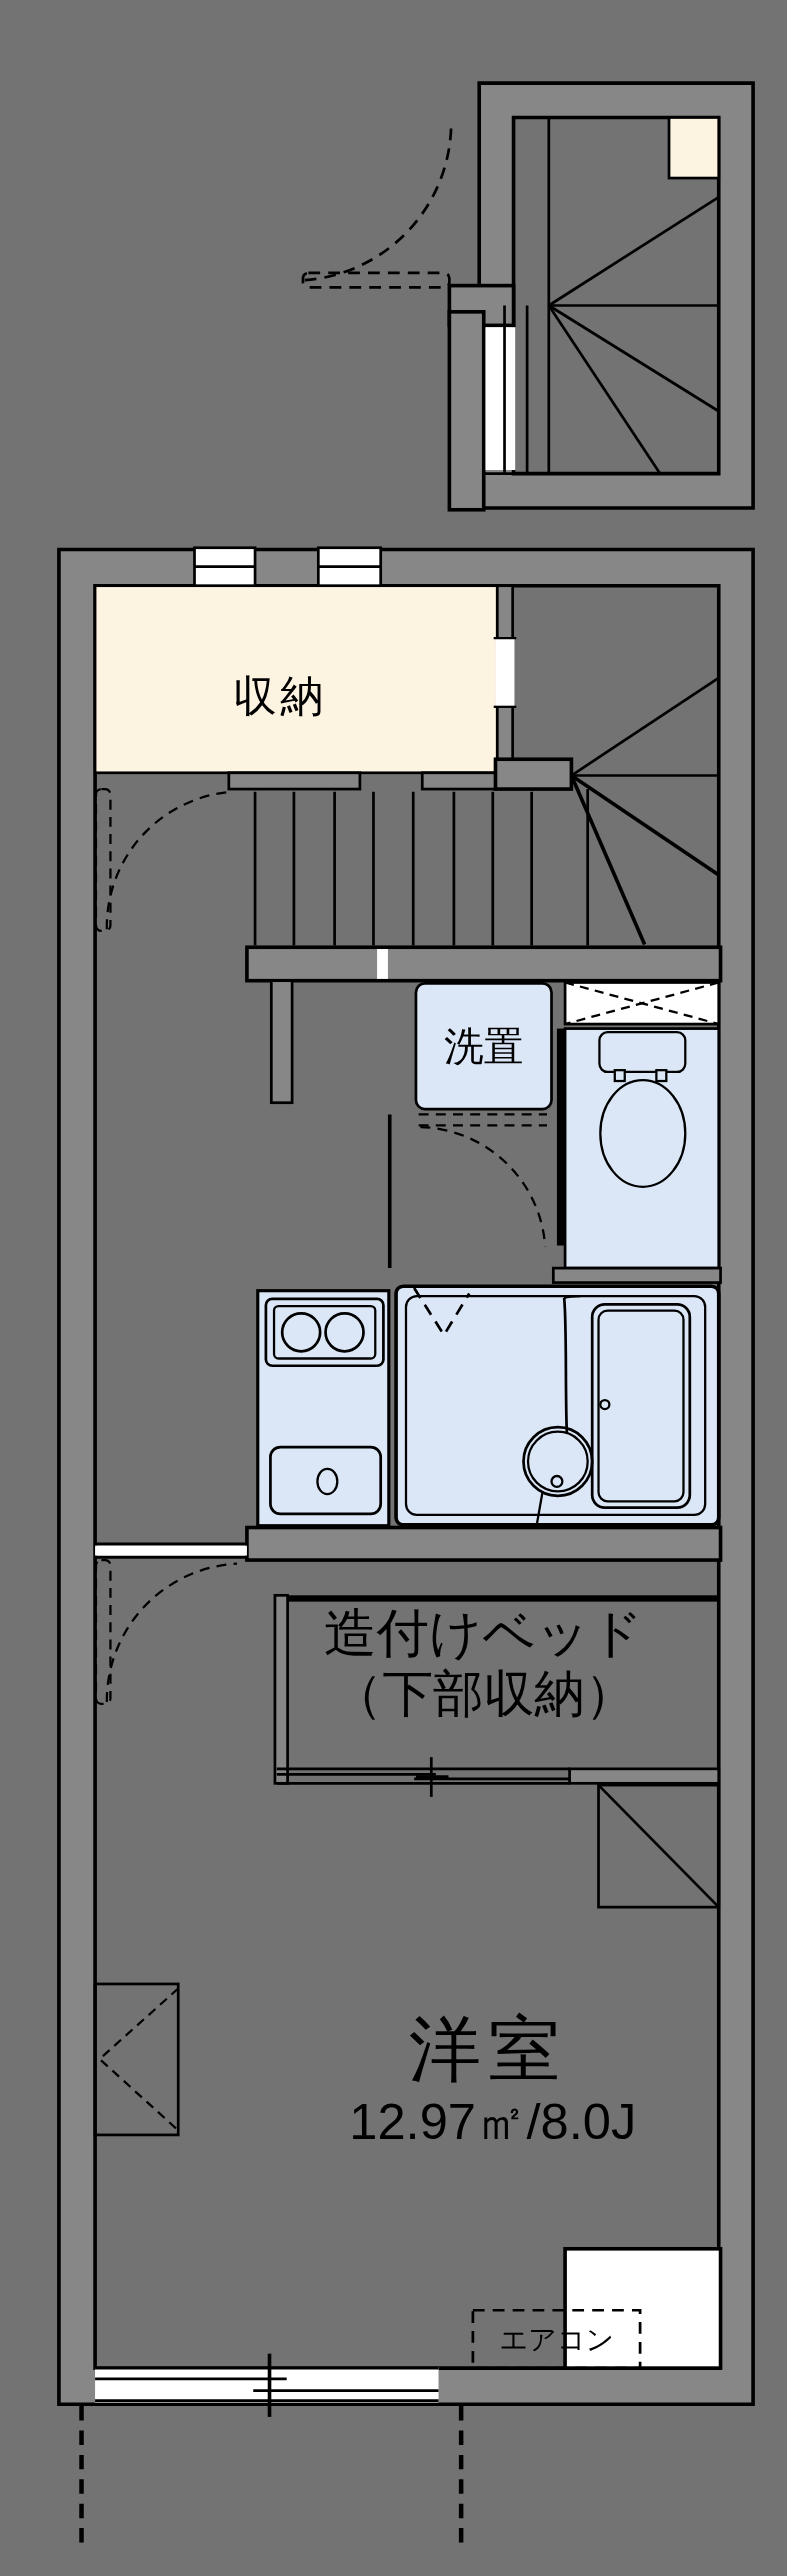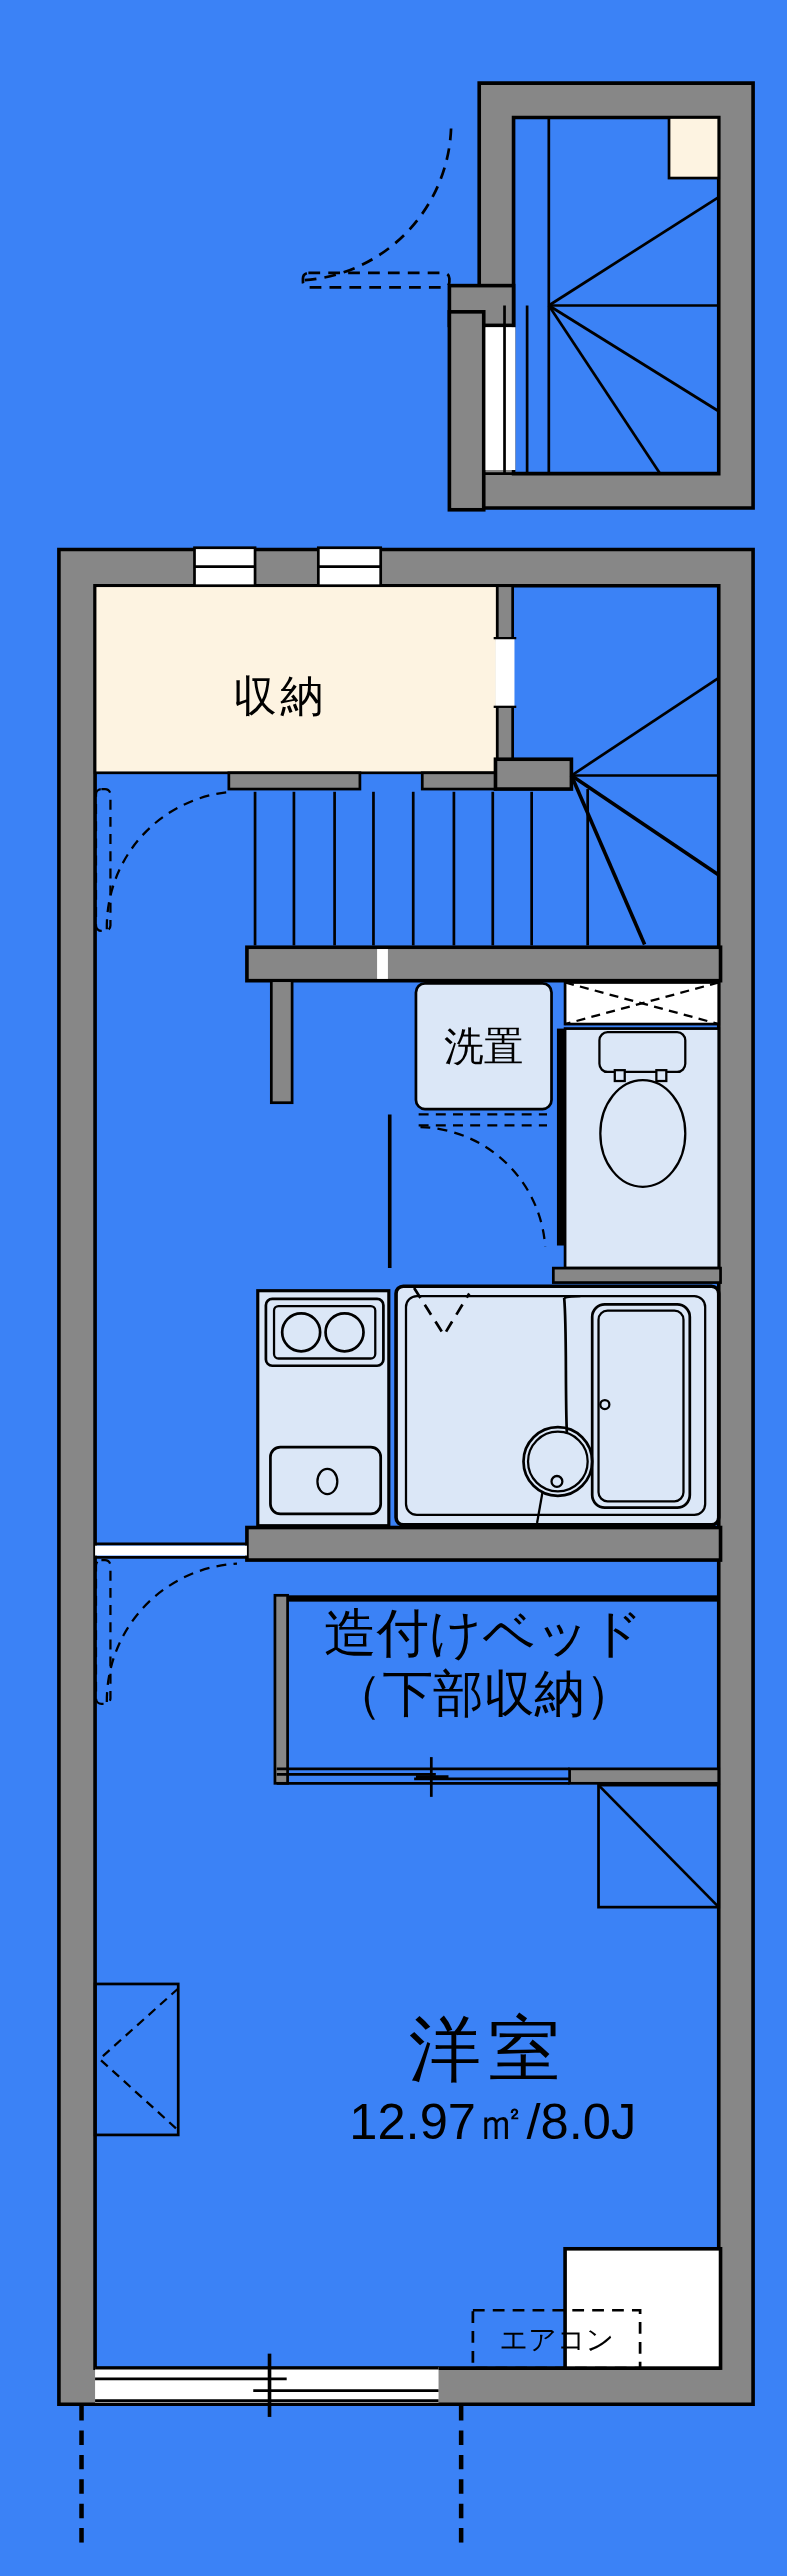--- a/index.html
+++ b/index.html
@@ -1,16 +1,16 @@
 <!DOCTYPE html>
 <html style="--wall_gray: #878787; --outline: #000000; --storage_cream: #fdf3e1; --fixture_blue: #dbe7f7; --paper_white: #ffffff;font-size:14.5px"><head>
 <meta charset="utf-8">
 <style>
   html,body{margin:0;padding:0;background:#fff;}
-  #plan-wrap{position:relative;width:787px;height:2576px;background:#3b82f6;
+  #plan-wrap{position:relative;width:787px;height:2576px;background:#737373;
     font-family:"Liberation Sans","DejaVu Sans",sans-serif;}
   svg{position:absolute;left:0;top:0;}
   .w{fill:var(--wall_gray);stroke:var(--outline);stroke-width:4;}
   .wthin{fill:var(--wall_gray);stroke:var(--outline);stroke-width:3;}
   .blk{fill:var(--outline);stroke:none;}
   .ln{stroke:var(--outline);fill:none;stroke-width:3;}
   .ln2{stroke:var(--outline);fill:none;stroke-width:2.5;}
   .ln4{stroke:var(--outline);fill:none;stroke-width:4;}
   .dsh{stroke:var(--outline);fill:none;stroke-width:3;stroke-dasharray:13 9;}
   .dsh2{stroke:var(--outline);fill:none;stroke-width:2.5;stroke-dasharray:11 8;}

